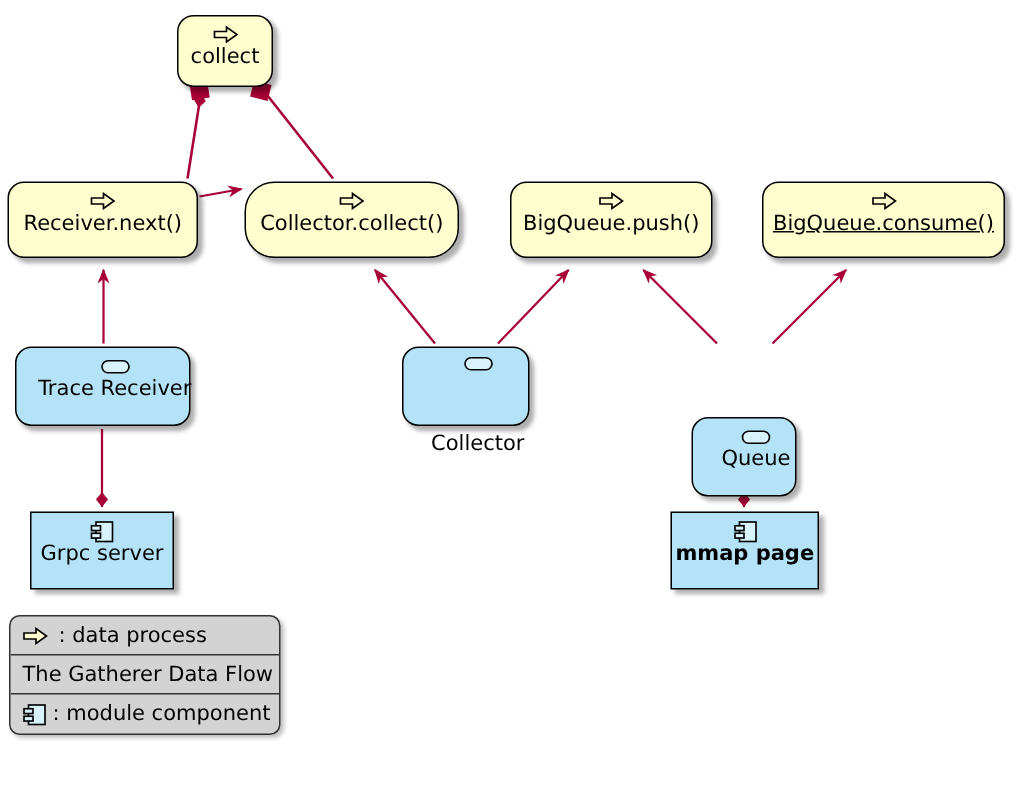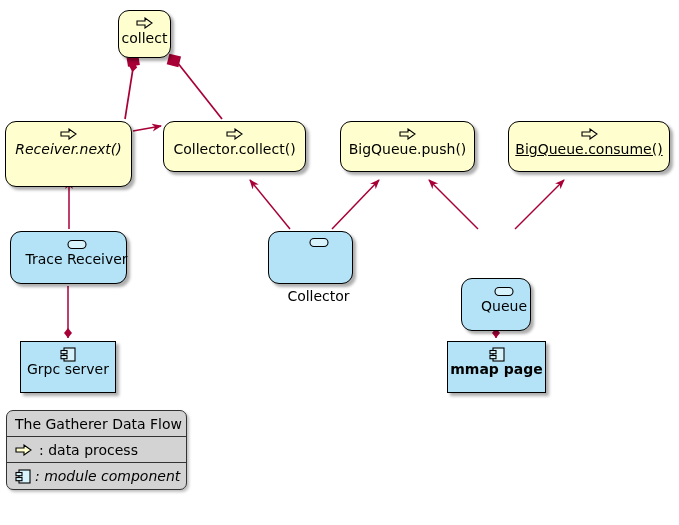--- a/index.html
+++ b/index.html
@@ -87,21 +87,21 @@
     box-sizing: border-box;
     height: 26px;
     display: flex;
     align-items: center;
     padding: 0 8px;
     border-bottom: 1.2px solid #333333;
     font-size: 14px;
     color: #000000;
     white-space: nowrap;
   }
-  .legend-row:last-child { border-bottom: none; font-style: italic; }
+  .legend-row:last-child { border-bottom: none; }
   .legend-title { font-size: 14px; }
   .legend-icon {
     width: 20px;
     display: inline-flex;
     align-items: center;
     justify-content: flex-start;
     margin-right: 2px;
   }
   .legend-text { margin-left: 2px; }
 </style>
@@ -150,39 +150,39 @@
      BigQueue.consume() --&gt;
     <line x1="515" y1="229" x2="564" y2="180" stroke="#A80036" stroke-width="1.5" marker-end="url(#arrowhead)"></line>
 
      Grpc server --&gt;
     <line x1="68" y1="286" x2="68" y2="338" stroke="#A80036" stroke-width="1.5" marker-end="url(#diamond)"></line>
 
      mmap page --&gt;
     <line x1="496" y1="286" x2="496" y2="338" stroke="#A80036" stroke-width="1.5" marker-end="url(#diamond)"></line>
   </svg>
 
-  <div class="node process" style="left:118px; top:10px; width:53px; height:48px;">
+  <div class="node process" style="left:118px; top:10px; width:64px; height:48px;">
     <span class="node-icon">
       <svg width="17" height="12" viewBox="0 0 17 12">
         <path d="M1,4 L9,4 L9,1 L16,6 L9,11 L9,8 L1,8 z" fill="#FEFECE" stroke="#000000" stroke-width="1.1"></path>
       </svg>
     </span>
     <span class="node-label">collect</span>
   </div>
 
-  <div class="node process" style="left:5px; top:121px; width:127px; height:66px;font-style:italic;">
+  <div class="node process" style="left:5px; top:121px; width:127px; height:51px;">
     <span class="node-icon">
       <svg width="17" height="12" viewBox="0 0 17 12">
         <path d="M1,4 L9,4 L9,1 L16,6 L9,11 L9,8 L1,8 z" fill="#FEFECE" stroke="#000000" stroke-width="1.1"></path>
       </svg>
     </span>
     <span class="node-label">Receiver.next()</span>
   </div>
 
-  <div class="node process" style="left:163px; top:121px; width:143px; height:51px;">
+  <div class="node process" style="left:163px; top:121px; width:143px; height:51px;border-radius:20px;">
     <span class="node-icon">
       <svg width="17" height="12" viewBox="0 0 17 12">
         <path d="M1,4 L9,4 L9,1 L16,6 L9,11 L9,8 L1,8 z" fill="#FEFECE" stroke="#000000" stroke-width="1.1"></path>
       </svg>
     </span>
     <span class="node-label">Collector.collect()</span>
   </div>
 
   <div class="node process" style="left:340px; top:121px; width:135px; height:51px;">
     <span class="node-icon">
@@ -245,31 +245,31 @@
       <svg width="16" height="15" viewBox="0 0 16 15">
         <rect x="4" y="1" width="11" height="13" fill="#D8F3FC" stroke="#000000" stroke-width="1.1"></rect>
         <rect x="1" y="3.5" width="6" height="3.2" fill="#D8F3FC" stroke="#000000" stroke-width="1.1"></rect>
         <rect x="1" y="8.5" width="6" height="3.2" fill="#D8F3FC" stroke="#000000" stroke-width="1.1"></rect>
       </svg>
     </span>
     <span class="node-label">mmap page</span>
   </div>
 
   <div id="legend">
-    <div class="legend-row">
-      <span class="legend-title">The Gatherer Data Flow</span>
-    </div>
-
     <div class="legend-row">
       <span class="legend-icon">
         <svg width="17" height="12" viewBox="0 0 17 12">
           <path d="M1,4 L9,4 L9,1 L16,6 L9,11 L9,8 L1,8 z" fill="#FEFECE" stroke="#000000" stroke-width="1.1"></path>
         </svg>
       </span>
       <span class="legend-text">: data process</span>
+    </div>
+
+    <div class="legend-row">
+      <span class="legend-title">The Gatherer Data Flow</span>
     </div>
 
 
     <div class="legend-row">
       <span class="legend-icon">
         <svg width="16" height="15" viewBox="0 0 16 15">
           <rect x="4" y="1" width="11" height="13" fill="#D8F3FC" stroke="#000000" stroke-width="1.1"></rect>
           <rect x="1" y="3.5" width="6" height="3.2" fill="#D8F3FC" stroke="#000000" stroke-width="1.1"></rect>
           <rect x="1" y="8.5" width="6" height="3.2" fill="#D8F3FC" stroke="#000000" stroke-width="1.1"></rect>
         </svg>

